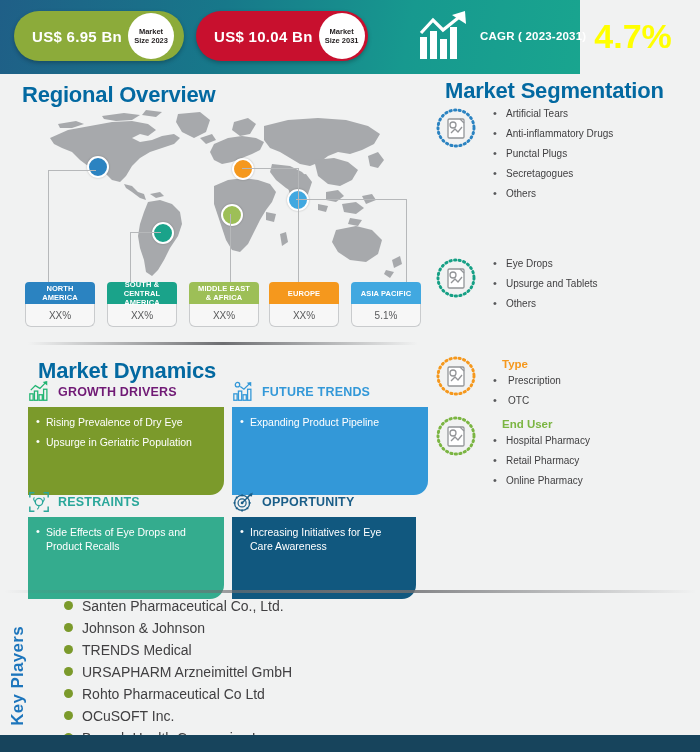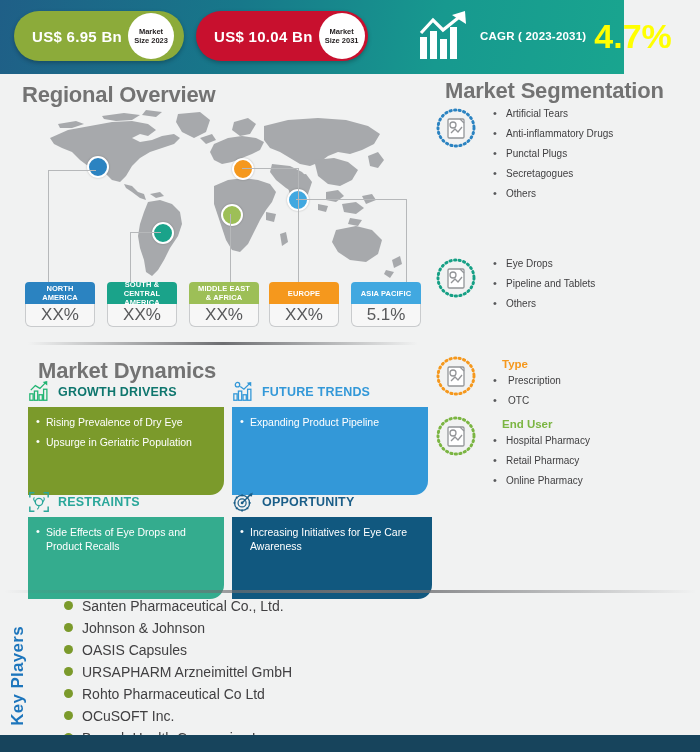--- a/index.html
+++ b/index.html
@@ -5,21 +5,21 @@
   html,body{margin:0;padding:0;}
   body{
     width:700px;height:752px;
     background:#f1f2f2;
     font-family:"Liberation Sans", sans-serif;
     overflow:hidden;
     position:relative;
   }
   
   .header{
-    position:absolute;left:0;top:0;width:624px;height:74px;
+    position:absolute;left:0;top:0;width:580px;height:74px;
     background:linear-gradient(100deg,#1f5f87 0%,#17788a 38%,#17998f 70%,#19a58f 100%);
   }
   .pill{
     position:absolute;height:50px;border-radius:25px;
     display:flex;align-items:center;
     box-shadow:0 2px 4px rgba(0,0,0,.25);
   }
   .pill .amt{
     color:#ffffff;font-weight:bold;font-size:15px;letter-spacing:.3px;
     white-space:nowrap;padding-left:18px;padding-right:6px;
@@ -41,21 +41,21 @@
     color:#ffffff;font-size:11.5px;font-weight:bold;letter-spacing:.2px;
     margin-left:6px;white-space:nowrap;
   }
   .cagr-value{
     color:#ffff00;font-size:34px;font-weight:bold;margin-left:8px;line-height:34px;
     white-space:nowrap;
   }
 
   
   .sec-title{
-    color:#737373;font-size:22px;font-weight:bold;letter-spacing:-.2px;
+    color:#0369a1;font-size:22px;font-weight:bold;letter-spacing:-.2px;
     position:absolute;
   }
   #title-regional{left:22px;top:82px;}
   #title-segmentation{left:445px;top:78px;}
   #title-dynamics{left:38px;top:358px;}
 
   
   .map-panel{position:absolute;left:14px;top:108px;width:412px;height:222px;}
   .map-svg{position:absolute;left:14px;top:0;width:390px;height:180px;}
   .pin{
@@ -67,21 +67,21 @@
   .region-card{position:absolute;width:70px;}
   .region-head{
     height:22px;border-radius:4px 4px 0 0;
     display:flex;align-items:center;justify-content:center;text-align:center;
     color:#ffffff;font-size:7.5px;font-weight:bold;line-height:9px;letter-spacing:.1px;
   }
   .region-val{
     height:22px;background:#f7f7f7;border:1px solid #c9cbcd;border-top:none;
     border-radius:0 0 6px 6px;
     display:flex;align-items:center;justify-content:center;
-    color:#58595b;font-size:17px;
+    color:#58595b;font-size:10px;
   }
 
   
   .divider{
     position:absolute;height:3px;
     background:linear-gradient(90deg,rgba(160,160,160,0) 0%,#6d6e71 50%,rgba(160,160,160,0) 100%);
   }
   #divider-dynamics{left:28px;top:342px;width:390px;}
   #divider-players{left:4px;top:590px;width:692px;}
 
@@ -100,21 +100,21 @@
   }
   .dyn-box li:before{
     content:"\2022";position:absolute;left:2px;top:-1px;font-size:11px;
   }
   #dyn-growth{left:28px;top:380px;width:196px;}
   #dyn-growth .dyn-box{background:#7b9a2b;height:72px;}
   #dyn-trends{left:232px;top:380px;width:196px;}
   #dyn-trends .dyn-box{background:#3398d8;height:72px;}
   #dyn-restraints{left:28px;top:490px;width:196px;}
   #dyn-restraints .dyn-box{background:#34ac8e;height:66px;}
-  #dyn-opportunity{left:232px;top:490px;width:200px;}
+  #dyn-opportunity{left:232px;top:490px;width:184px;}
   #dyn-opportunity .dyn-box{background:#11587f;height:66px;}
 
   
   .seg-panel{position:absolute;left:436px;top:108px;width:258px;}
   .seg-group{position:relative;margin-bottom:2px;}
   .seg-icon{
     position:absolute;left:0;top:0;width:40px;height:40px;border-radius:50%;
   }
   .seg-cat{
     font-size:11.5px;font-weight:bold;padding-left:58px;line-height:16px;margin-bottom:3px;
@@ -327,21 +327,21 @@
   <div class="seg-group" style="min-height:96px;">
     <svg class="seg-icon" viewBox="0 0 40 40">
       <circle cx="20" cy="20" r="18" fill="none" stroke="#16a085" stroke-width="3" stroke-dasharray="1.2 3.4" stroke-linecap="round"></circle>
       <rect x="12" y="11" width="16" height="19" rx="1.2" fill="#ffffff" stroke="#939598" stroke-width="1.3"></rect>
       <circle cx="17" cy="17" r="3" fill="none" stroke="#939598" stroke-width="1.3"></circle>
       <path d="M15 25 L19 21 L22 24 L26 19" fill="none" stroke="#939598" stroke-width="1.3"></path>
       <path d="M24 11 L28 15" stroke="#939598" stroke-width="1.2"></path>
     </svg>
     <ul class="seg-list">
       <li>Eye Drops</li>
-      <li>Pipeline and Tablets</li>
+      <li>Upsurge and Tablets</li>
       <li>Others</li>
     </ul>
   </div>
 
   <div class="seg-group" style="min-height:58px;">
     <svg class="seg-icon" viewBox="0 0 40 40">
       <circle cx="20" cy="20" r="18" fill="none" stroke="#f5981d" stroke-width="3" stroke-dasharray="1.2 3.4" stroke-linecap="round"></circle>
       <rect x="12" y="11" width="16" height="19" rx="1.2" fill="#ffffff" stroke="#939598" stroke-width="1.3"></rect>
       <circle cx="17" cy="17" r="3" fill="none" stroke="#939598" stroke-width="1.3"></circle>
       <path d="M15 25 L19 21 L22 24 L26 19" fill="none" stroke="#939598" stroke-width="1.3"></path>
@@ -377,21 +377,21 @@
 <div class="dyn" id="dyn-growth">
   <div class="dyn-head">
     <svg width="22" height="22" viewBox="0 0 24 24">
       <rect x="2" y="14" width="3.6" height="7" fill="none" stroke="#22b573" stroke-width="1.4"></rect>
       <rect x="7" y="11" width="3.6" height="10" fill="none" stroke="#22b573" stroke-width="1.4"></rect>
       <rect x="12" y="15" width="3.6" height="6" fill="none" stroke="#22b573" stroke-width="1.4"></rect>
       <rect x="17" y="9" width="3.6" height="12" fill="none" stroke="#22b573" stroke-width="1.4"></rect>
       <polyline points="3,10 8,5 13,8 20,1" fill="none" stroke="#22b573" stroke-width="1.4"></polyline>
       <polygon points="21,0 21,5 16,1" fill="#22b573"></polygon>
     </svg>
-    <div class="lbl" style="color:#0f766e;">GROWTH DRIVERS</div>
+    <div class="lbl" style="color:#701a75;">GROWTH DRIVERS</div>
   </div>
   <div class="dyn-box">
     <ul>
       <li>Rising Prevalence of Dry Eye</li>
       <li>Upsurge in Geriatric Population</li>
     </ul>
   </div>
 </div>
 
 <div class="dyn" id="dyn-trends">
@@ -463,21 +463,21 @@
 
 <div class="divider" id="divider-players"></div>
 
 <div class="players">
   <div class="players-label">Key Players</div>
 
   <div class="players-col" id="players-col-1">
     <ul>
       <li>Santen Pharmaceutical Co., Ltd.</li>
       <li>Johnson &amp; Johnson</li>
-      <li>OASIS Capsules</li>
+      <li>TRENDS Medical</li>
       <li>URSAPHARM Arzneimittel GmbH</li>
       <li>Rohto Pharmaceutical Co Ltd</li>
       <li>OCuSOFT Inc.</li>
       <li>Bausch Health Companies Inc</li>
     </ul>
   </div>
 
 </div>
 
 <div class="footer-bar"></div>

